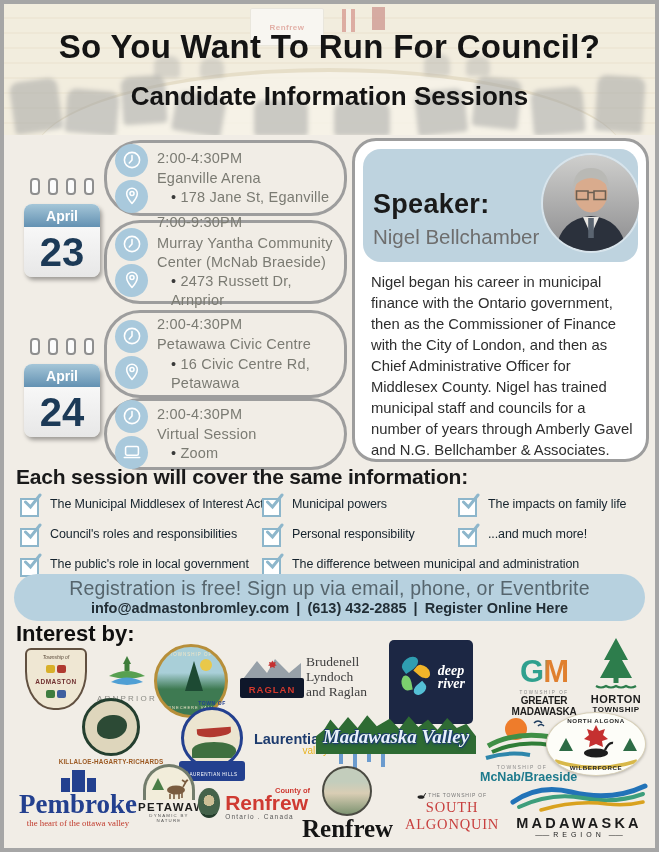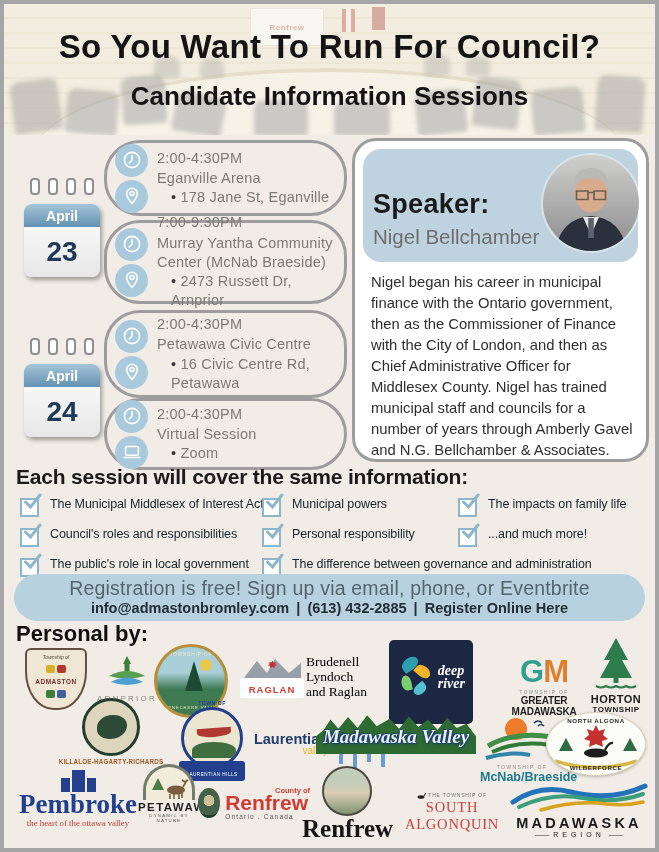--- a/index.html
+++ b/index.html
@@ -27,21 +27,21 @@
   .title.t2{top:77px;font-size:26px;}
   
   .calendar{position:absolute;width:80px;text-align:center;z-index:2;}
   .rings{position:relative;z-index:3;margin-bottom:-7px;}
   .ring{display:inline-block;width:6px;height:13px;border:2px solid #8f8f8f;
     border-radius:4px;background:#fcfcfc;margin:0 4px;}
   .cal-card{width:76px;margin:12px auto;border-radius:8px;overflow:hidden;
     background:linear-gradient(#ffffff,#e7e7e7);box-shadow:2px 3px 4px rgba(0,0,0,.35);}
   .cal-month{background:linear-gradient(#a5c6d8,#6391b2);color:#fff;font-weight:bold;
     font-size:14px;padding:4px 0 3px;}
-  .cal-day{font-size:28px;font-weight:bold;color:#1c3a57;line-height:50px;text-align:center;}
+  .cal-day{font-size:40px;font-weight:bold;color:#1c3a57;line-height:50px;text-align:center;}
   
   .pill{position:absolute;left:100px;width:243px;box-sizing:border-box;
     border:3px solid #9d9d9d;border-radius:36px;display:flex;align-items:center;
     padding:6px 10px 6px 8px;background:transparent;}
   .pill-icons{display:flex;flex-direction:column;gap:3px;margin-right:9px;}
   .icon-circle{width:33px;height:33px;border-radius:50%;background:#a9c9dc;
     display:flex;align-items:center;justify-content:center;}
   .icon-circle svg{width:22px;height:22px;stroke:#fff;fill:none;
     stroke-width:1.7;stroke-linecap:round;stroke-linejoin:round;}
   .pill-text{font-size:14.5px;color:#7b7b73;line-height:1.33;letter-spacing:.2px;}
@@ -90,24 +90,24 @@
   
   .arn-name{font-size:8px;letter-spacing:2.2px;color:#8b8b85;margin-top:2px;}
   
   .seal-bv{width:74px;height:74px;border-radius:50%;box-sizing:border-box;border:3px solid #b78f3a;
     background:linear-gradient(#a9cfd8 38%,#3e7a52 62%);overflow:hidden;position:relative;}
   .seal-bv .sun{position:absolute;right:13px;top:12px;width:12px;height:12px;border-radius:50%;background:#e9c84a;}
   .seal-bv .pine{position:absolute;left:28px;top:14px;width:0;height:0;
     border-left:9px solid transparent;border-right:9px solid transparent;border-bottom:30px solid #1d4a33;}
   .seal-bv .tt{position:absolute;left:0;width:100%;font-size:4.5px;color:#f0e6c8;letter-spacing:1px;}
   
-  .rag-strip{background:#ffffff;border-radius:2px;padding:1px 3px;margin-top:-6px;position:relative;}
+  .rag-strip{background:#0f172a;border-radius:2px;padding:1px 3px;margin-top:-6px;position:relative;}
   .rag-strip span{font-size:9.5px;font-weight:bold;color:#d4392c;letter-spacing:1px;}
   
-  .blr{font-size:13.5px;line-height:1.12;color:#000000;text-align:left;}
+  .blr{font-size:13.5px;line-height:1.12;color:#404040;text-align:left;}
   
   .dr{width:84px;height:84px;background:#1c2744;border-radius:5px;position:relative;}
   .dr .petal{position:absolute;border-radius:50% 50% 50% 0;}
   .dr .txt{position:absolute;right:8px;top:24px;text-align:left;color:#fff;
     font-style:italic;font-size:14px;line-height:.95;font-weight:bold;}
   
   .gm-init{font-size:31px;font-weight:bold;letter-spacing:-1px;
     background:linear-gradient(95deg,#2fa08e 47%,#e0802f 53%);
     -webkit-background-clip:text;background-clip:text;color:transparent;}
   .gm-top{font-size:4.5px;letter-spacing:1.6px;color:#8a8a8a;}
@@ -381,21 +381,21 @@
           </svg>
         </span>
       <span class="lbl">Personal responsibility</span>
       </div>
     <div class="titem">
       <span class="cbx">
           <svg viewBox="0 0 20 20">
             <polyline points="2.5,9 7.5,14 17,2"></polyline>
           </svg>
         </span>
-      <span class="lbl">The difference between governance and administration</span>
+      <span class="lbl">The difference between municipal and administration</span>
       </div>
   </div>
   <div class="tcol" style="left:454px;top:493px;width:195px;">
     <div class="titem">
       <span class="cbx">
           <svg viewBox="0 0 20 20">
             <polyline points="2.5,9 7.5,14 17,2"></polyline>
           </svg>
         </span>
       <span class="lbl">The impacts on family life</span>
@@ -410,21 +410,21 @@
       </div>
   </div>
 
   <div class="reg">
     <div class="reg-l1">Registration is free! Sign up via email, phone, or Eventbrite</div>
     <div class="reg-l2">
       <span class="reg-part">info@admastonbromley.com</span><span class="reg-part">(613) 432-2885</span><span class="reg-part reg-link">Register Online Here</span>
     </div>
   </div>
 
-  <div class="sp-heading">Personal by:</div>
+  <div class="sp-heading">Interest by:</div>
 
   <div class="logo" style="left:16px;top:644px;width:72px;">
     <div class="shield">
       <div class="t1">Township of</div>
       <div><span class="blk" style="background:#d8b02a;"></span><span class="blk" style="background:#b03a30;"></span></div>
       <div class="t2">ADMASTON</div>
       <div><span class="blk" style="background:#3f7d3f;"></span><span class="blk" style="background:#3f5f9f;"></span></div>
     </div>
   </div>
 

